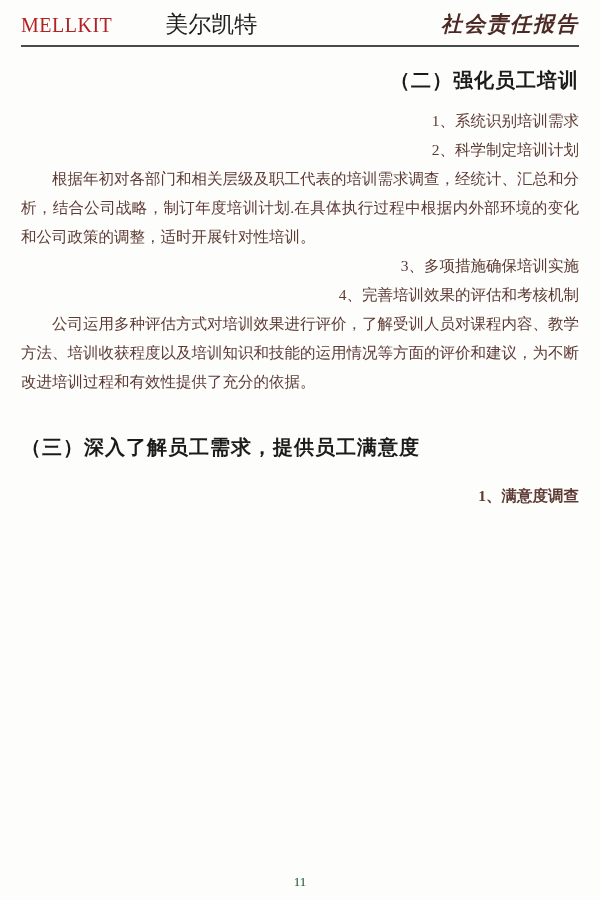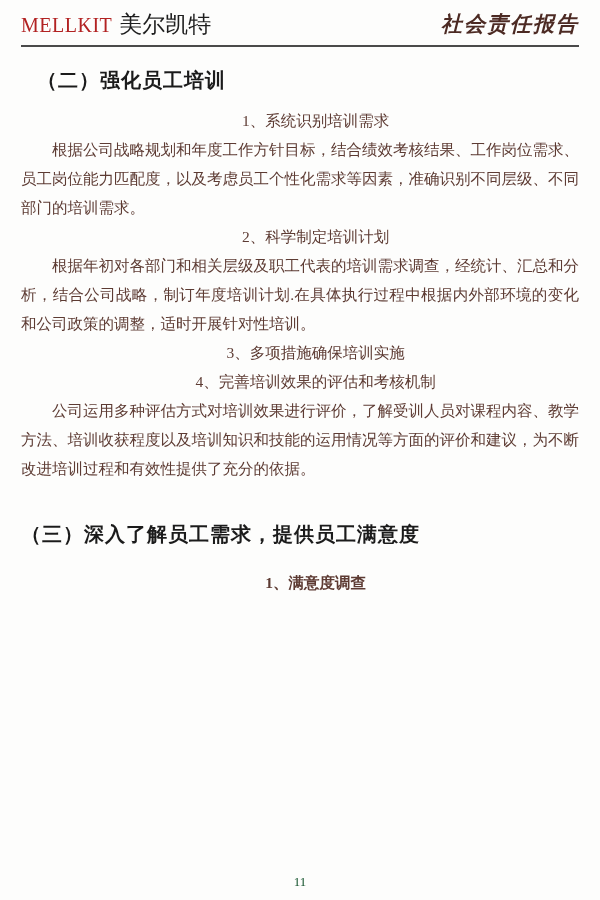--- a/index.html
+++ b/index.html
@@ -14,21 +14,21 @@
     overflow: hidden;
   }
   
   .page-header {
     display: flex;
     justify-content: space-between;
     align-items: flex-end;
     padding: 9px 0 5px 0;
     border-bottom: 2px solid var(--rule, #4a4a4a);
   }
-  .brand { display: flex; align-items: baseline; }
+  .brand { display: flex; align-items: baseline; gap: 46px; }
   .brand-latin {
     font-family: "Liberation Serif", serif;
     font-size: 20px;
     letter-spacing: 0.5px;
     color: var(--accent_red, #b22222);
   }
   .brand-cjk {
     font-family: "Liberation Sans", sans-serif;
     font-size: 23px;
     color: #1e1e1e;
@@ -45,33 +45,33 @@
   }
   
   .section-heading {
     font-family: "Liberation Sans", sans-serif;
     font-size: 20px;
     font-weight: 700;
     letter-spacing: 1px;
     color: var(--heading_text, #1b1b1b);
     margin: 0;
   }
-  .heading-first  { margin: 20px 0 12px 16px; }
+  .heading-first  { margin: 20px 0 12px 16px; text-align: right; }
   .heading-second { margin: 38px 0 20px 0; }
   .para, .subhead {
     font-family: "Liberation Serif", serif;
     font-size: 15.5px;
     line-height: 29px;
     color: var(--body_text, #5d3b33);
     text-align: justify;
     text-indent: 2em;
     margin: 0;
     word-break: break-all;
   }
-  .subhead { text-align: center; }
+  .subhead { text-align: right; }
   .subhead-bold { font-weight: bold; }
   .spacer-sub { margin-top: 2px; }
   
   .page-footer {
     position: absolute;
     left: 0; right: 0;
     bottom: 10px;
     text-align: center;
   }
   .pagenum {
@@ -92,21 +92,20 @@
     </div>
     <div class="report-title">社会责任报告</div>
   </header>
 
   <main>
 
     <h2 class="section-heading heading-first">（二）强化员工培训</h2>
 
 
     <p class="subhead spacer-sub">1、系统识别培训需求</p>
-    <p class="para">根据公司战略规划和年度工作方针目标，结合绩效考核结果、工作岗位需求、员工岗位能力匹配度，以及考虑员工个性化需求等因素，准确识别不同层级、不同部门的培训需求。</p>
 
     <p class="subhead">2、科学制定培训计划</p>
     <p class="para">根据年初对各部门和相关层级及职工代表的培训需求调查，经统计、汇总和分析，结合公司战略，制订年度培训计划.在具体执行过程中根据内外部环境的变化和公司政策的调整，适时开展针对性培训。</p>
 
     <p class="subhead">3、多项措施确保培训实施</p>
 
     <p class="subhead">4、完善培训效果的评估和考核机制</p>
     <p class="para">公司运用多种评估方式对培训效果进行评价，了解受训人员对课程内容、教学方法、培训收获程度以及培训知识和技能的运用情况等方面的评价和建议，为不断改进培训过程和有效性提供了充分的依据。</p>
 
     <h2 class="section-heading heading-second">（三）深入了解员工需求，提供员工满意度</h2>

